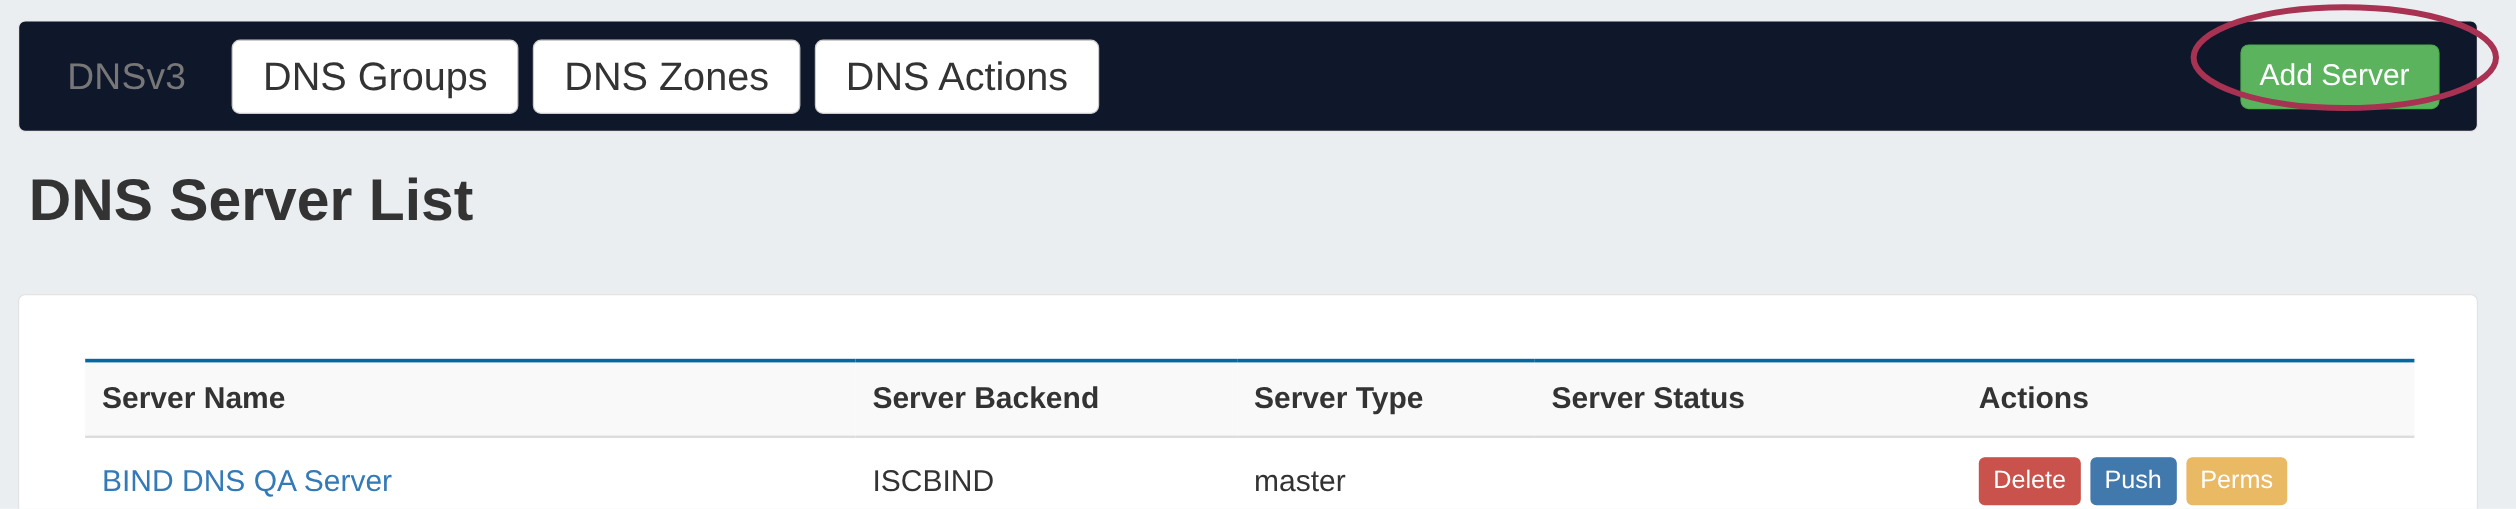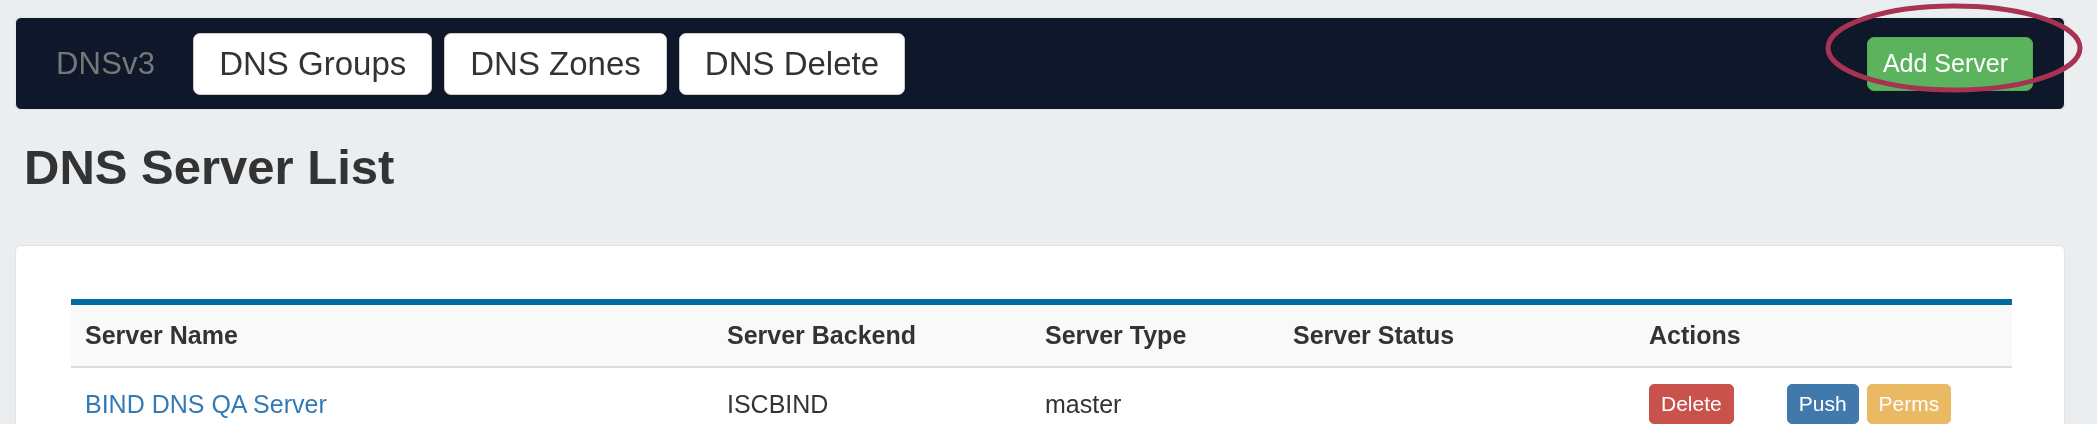--- a/index.html
+++ b/index.html
@@ -128,21 +128,21 @@
     top: 53px;
     width: 1941px;
   }
   table.dns-table {
     border-collapse: collapse;
     width: 1941px;
     table-layout: fixed;
   }
   table.dns-table thead th {
     background: #f9f9f9;
-    border-top: 6px solid #0369a1;
+    border-top: 3px solid #0369a1;
     border-bottom: 2px solid #dddddd;
     text-align: left;
     font-size: 25px;
     font-weight: bold;
     color: #333333;
     padding: 16px 0 16px 14px;
     white-space: nowrap;
     box-sizing: border-box;
   }
   table.dns-table tbody td {
@@ -178,35 +178,35 @@
     color: #ffffff;
     line-height: 1;
     padding: 8px 11px 9px 11px;
     border-radius: 5px;
     border: 1px solid transparent;
     white-space: nowrap;
     cursor: pointer;
     box-sizing: border-box;
   }
   .btn-delete { background: #c9534c; border-color: #c9534c; }
-  .btn-push   { background: #4279ad; border-color: #4279ad; margin-left: 45px; }
+  .btn-push   { background: #4279ad; border-color: #4279ad; }
   .btn-perms  { background: #eab964; border-color: #eab964; }
 </style>
 </head>
 <body>
 
 <div class="navbar">
   <div class="navbar-inner">
 
     <div class="brand">DNSv3</div>
 
     <nav class="nav-tabs">
       <button class="nav-btn">DNS Groups</button>
       <button class="nav-btn">DNS Zones</button>
-      <button class="nav-btn">DNS Delete</button>
+      <button class="nav-btn">DNS Actions</button>
     </nav>
 
     <div class="nav-right">
       <button class="btn-add">Add Server</button>
     </div>
 
   </div>
 </div>
 
 <svg class="annotation" viewBox="0 0 264 92" width="264" height="92">

